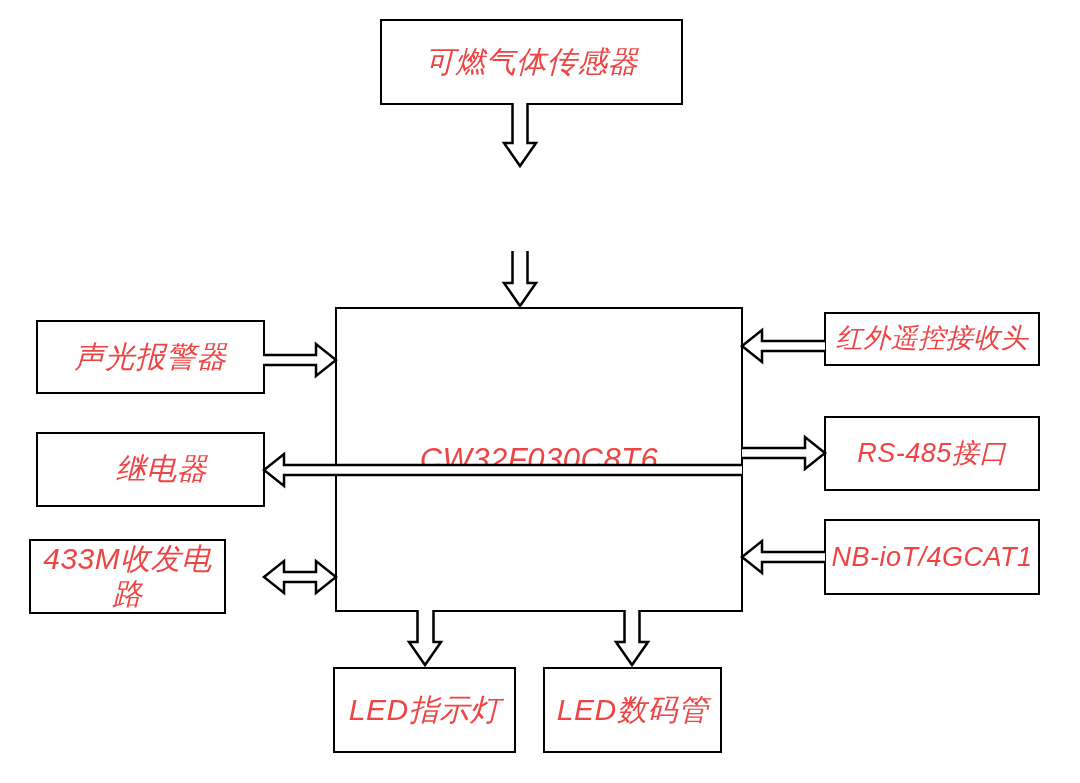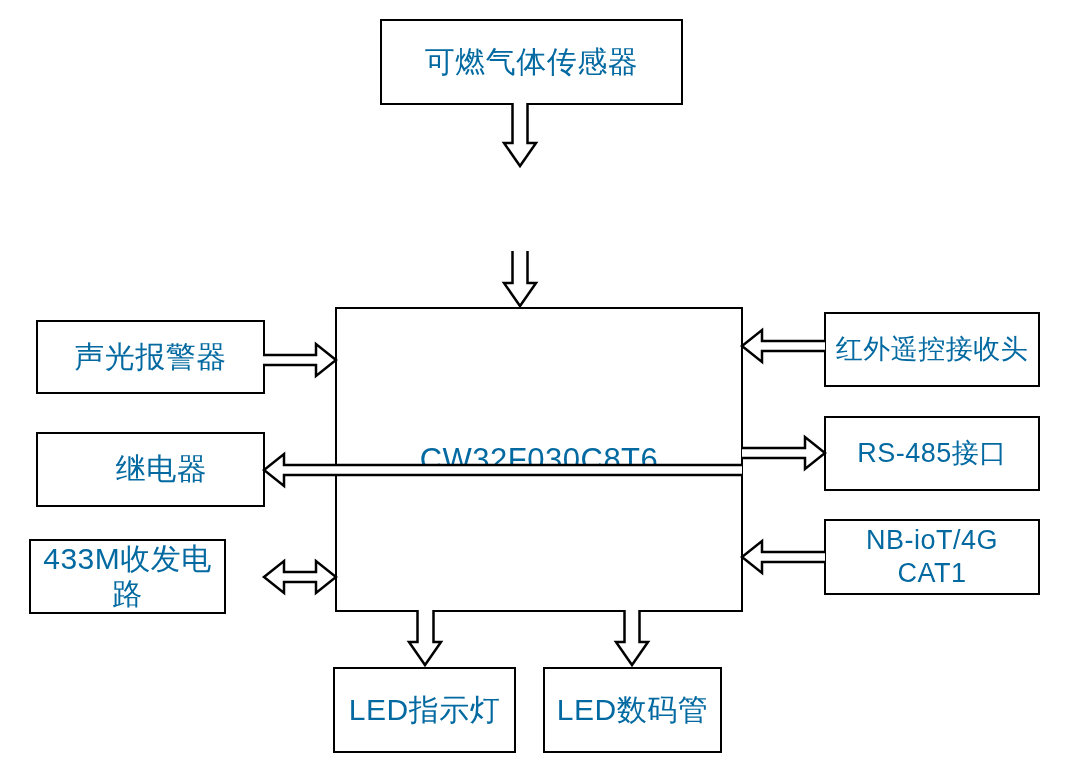--- a/index.html
+++ b/index.html
@@ -17,30 +17,31 @@
   }
   .box {
     position: absolute;
     box-sizing: border-box;
     border: 2.5px solid #000000;
     background: #ffffff;
     display: flex;
     align-items: center;
     justify-content: center;
     text-align: center;
-    color: #0369a1;
+    color: #ef4444;
     font-size: 30px;
     line-height: 1.15;
     z-index: 1;
     letter-spacing: 0.5px;
+    font-style: italic;
   }
   .box .lbl { display: block; }
   .box.small { font-size: 27px; }
   .box.mcu-box { font-size: 31px; letter-spacing: 0.5px; }
-  .box.multiline { flex-direction: column; }
+  .box.multiline { flex-direction: row; }
   .box.multiline .lbl { line-height: 1.22; }
   svg.arrow-layer {
     position: absolute;
     left: 0;
     top: 0;
     z-index: 2;
     pointer-events: none;
   }
   svg.arrow-layer path {
     fill: #ffffff;
@@ -49,21 +50,21 @@
     stroke-linejoin: miter;
   }
 
   
   .b-gas     { left: 380px; top: 19px;  width: 303px; height: 86px; }
   .b-adapter { left: 383px; top: 170px; width: 302px; height: 83px; }
   .b-mcu     { left: 335px; top: 307px; width: 408px; height: 305px; align-items: center; }
   .b-alarm   { left: 36px;  top: 320px; width: 229px; height: 74px; }
   .b-relay   { left: 36px;  top: 432px; width: 229px; height: 75px; padding-left: 22px; }
   .b-rf433   { left: 29px;  top: 539px; width: 197px; height: 75px; }
-  .b-ir      { left: 824px; top: 312px; width: 216px; height: 75px; text-align: right; }
+  .b-ir      { left: 824px; top: 312px; width: 216px; height: 54px; text-align: right; }
   .b-rs485   { left: 824px; top: 416px; width: 216px; height: 75px; }
   .b-nbiot   { left: 824px; top: 519px; width: 216px; height: 76px; }
   .b-ledind  { left: 333px; top: 667px; width: 183px; height: 86px; }
   .b-ledseg  { left: 543px; top: 667px; width: 179px; height: 86px; text-align: center; }
 </style>
 </head>
 <body>
 
 <div class="canvas">
 

